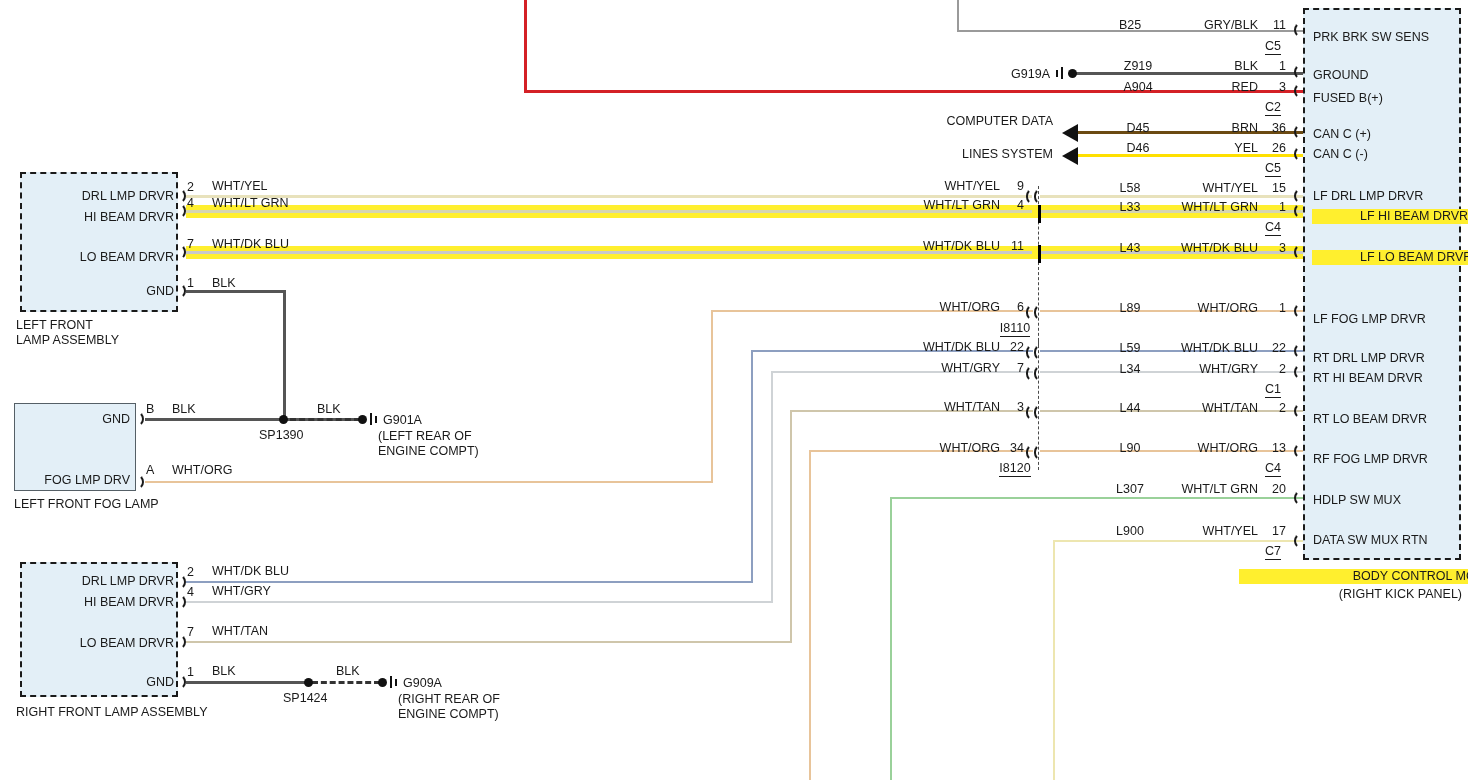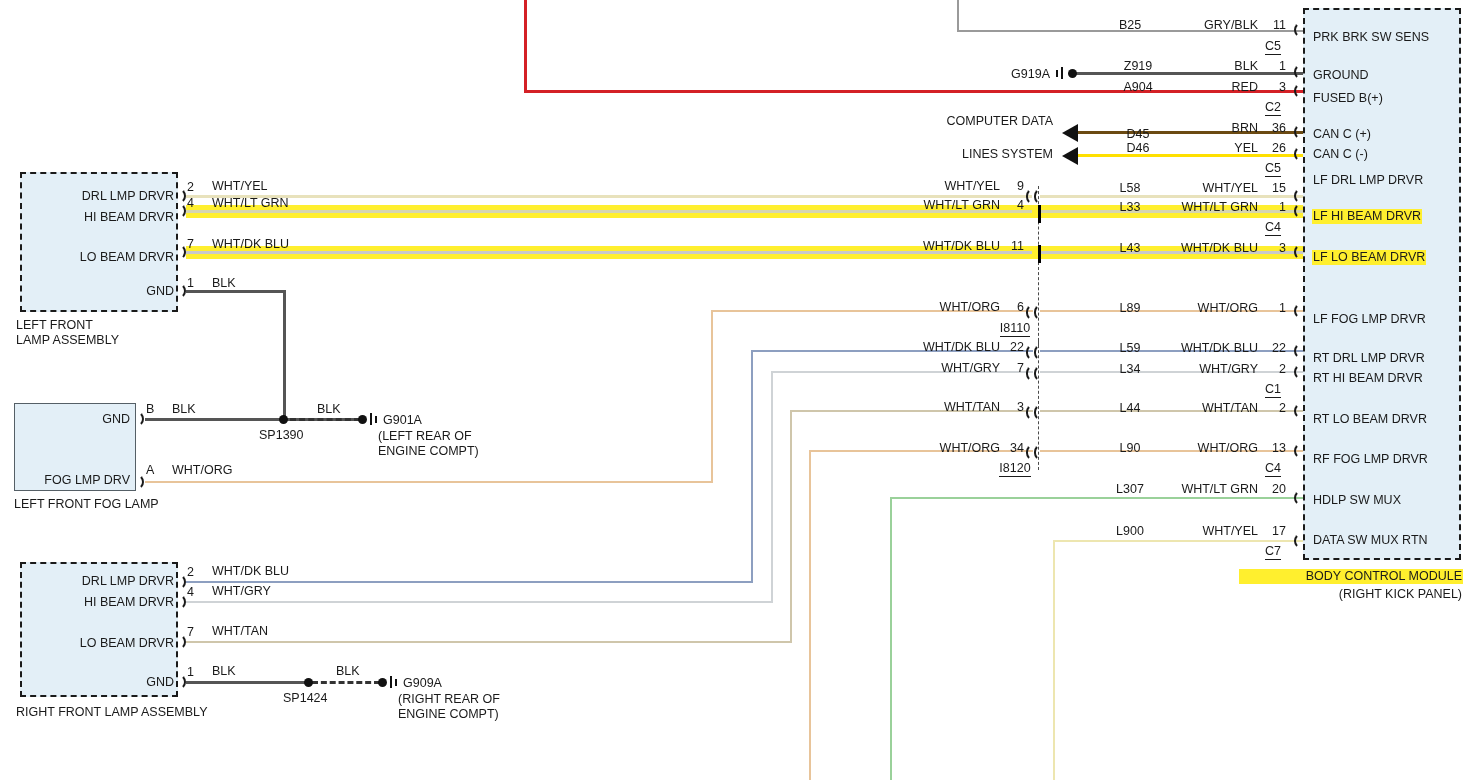--- a/index.html
+++ b/index.html
@@ -3,21 +3,21 @@
 <meta charset="utf-8">
 <style>
   html,body{margin:0;padding:0;background:#ffffff;}
   body{font-family:"Liberation Sans",sans-serif;}
   #stage{position:relative;width:1468px;height:780px;background:#fff;overflow:hidden;}
 
   
   .t{position:absolute;font-size:12.5px;color:#1a1a1a;white-space:nowrap;line-height:1;}
   .t.r{text-align:right;}
   .t.c{text-align:center;}
-  .hl{background:#ffef2e;box-shadow:0 0 0 1px #ffef2e;}
+  .hl{background:#ffef2e;box-shadow:0 0 0 1px #ffef2e;padding-left:47px;}
 
   
   .box{position:absolute;background:#e3eff7;box-sizing:border-box;}
   .box.dashed{border:2px dashed #1a1a1a;}
   .box.solid{border:1.5px solid #555f66;}
 
   
   .w{position:absolute;}
   .wh{height:2px;}
   .wv{width:2px;}
@@ -195,21 +195,21 @@
   <div class="gnd-tick2" style="left:1056px;top:70px;"></div>
 
   <div class="arrowL" style="left:1062px;top:124px;"></div>
   <div class="arrowL" style="left:1062px;top:147px;"></div>
 
   <div class="t" style="left:1313px;top:31px;">PRK BRK SW SENS</div>
   <div class="t" style="left:1313px;top:69px;">GROUND</div>
   <div class="t" style="left:1313px;top:92px;">FUSED B(+)</div>
   <div class="t" style="left:1313px;top:128px;">CAN C (+)</div>
   <div class="t" style="left:1313px;top:148px;">CAN C (-)</div>
-  <div class="t" style="left:1313px;top:174px;">LF DRL LMP DRVR</div>
+  <div class="t" style="left:1313px;top:190px;">LF DRL LMP DRVR</div>
   <div class="t hl" style="left:1313px;top:210px;">LF HI BEAM DRVR</div>
   <div class="t hl" style="left:1313px;top:251px;">LF LO BEAM DRVR</div>
   <div class="t" style="left:1313px;top:313px;">LF FOG LMP DRVR</div>
   <div class="t" style="left:1313px;top:352px;">RT DRL LMP DRVR</div>
   <div class="t" style="left:1313px;top:372px;">RT HI BEAM DRVR</div>
   <div class="t" style="left:1313px;top:413px;">RT LO BEAM DRVR</div>
   <div class="t" style="left:1313px;top:453px;">RF FOG LMP DRVR</div>
   <div class="t" style="left:1313px;top:494px;">HDLP SW MUX</div>
   <div class="t" style="left:1313px;top:534px;">DATA SW MUX RTN</div>
 
@@ -241,21 +241,21 @@
   <div class="t r" style="left:1150px;top:342px;width:108px;">WHT/DK BLU</div>
   <div class="t r" style="left:1150px;top:363px;width:108px;">WHT/GRY</div>
   <div class="t r" style="left:1150px;top:402px;width:108px;">WHT/TAN</div>
   <div class="t r" style="left:1150px;top:442px;width:108px;">WHT/ORG</div>
   <div class="t r" style="left:1150px;top:483px;width:108px;">WHT/LT GRN</div>
   <div class="t r" style="left:1150px;top:525px;width:108px;">WHT/YEL</div>
 
   <div class="t c" style="left:1100px;top:19px;width:60px;">B25</div>
   <div class="t c" style="left:1108px;top:60px;width:60px;">Z919</div>
   <div class="t c" style="left:1108px;top:81px;width:60px;">A904</div>
-  <div class="t c" style="left:1108px;top:128px;width:60px;">D45</div>
+  <div class="t c" style="left:1108px;top:122px;width:60px;">D45</div>
   <div class="t c" style="left:1108px;top:142px;width:60px;">D46</div>
   <div class="t c" style="left:1100px;top:182px;width:60px;">L58</div>
   <div class="t c" style="left:1100px;top:201px;width:60px;">L33</div>
   <div class="t c" style="left:1100px;top:242px;width:60px;">L43</div>
   <div class="t c" style="left:1100px;top:302px;width:60px;">L89</div>
   <div class="t c" style="left:1100px;top:342px;width:60px;">L59</div>
   <div class="t c" style="left:1100px;top:363px;width:60px;">L34</div>
   <div class="t c" style="left:1100px;top:402px;width:60px;">L44</div>
   <div class="t c" style="left:1100px;top:442px;width:60px;">L90</div>
   <div class="t c" style="left:1100px;top:483px;width:60px;">L307</div>

